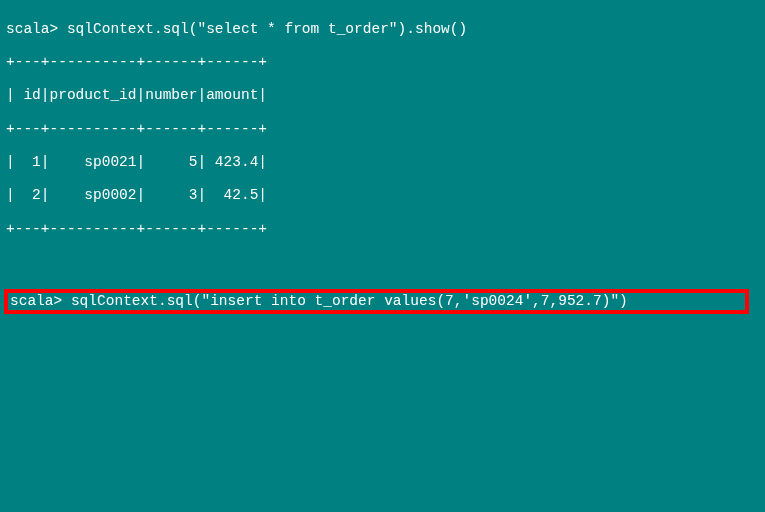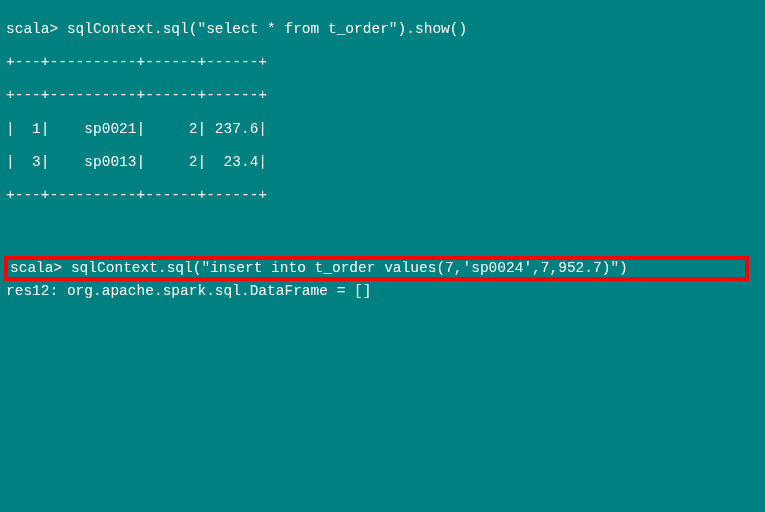--- a/index.html
+++ b/index.html
@@ -28,27 +28,27 @@
     min-width: 745px;
   }
   .result-line { white-space: pre; }
 </style>
 </head>
 <body>
 
 <div class="terminal">
 <div class="prompt-line"><span>scala&gt;</span> <span>sqlContext.sql("select * from t_order").show()</span></div>
 <div class="table-block">+---+----------+------+------+</div>
+<div class="table-block">| id|product_id|number|amount|</div>
 <div class="table-block">+---+----------+------+------+</div>
-<div class="table-block">|  1|    sp0021|     2| 237.6|</div>
-<div class="table-block">|  3|    sp0013|     2|  23.4|</div>
+<div class="table-block">|  1|    sp0021|     5| 423.4|</div>
+<div class="table-block">|  2|    sp0002|     3|  42.5|</div>
 <div class="table-block">+---+----------+------+------+</div>
 <div class="prompt-line"> </div>
 <div class="highlight-box"><span class="prompt-line"><span>scala&gt;</span> <span>sqlContext.sql("insert into t_order values(7,'sp0024',7,952.7)")</span></span></div>
-<div class="result-line">res12: org.apache.spark.sql.DataFrame = []</div>
 <div class="prompt-line"> </div>
 
 
 
 
 
 
 
 
 

